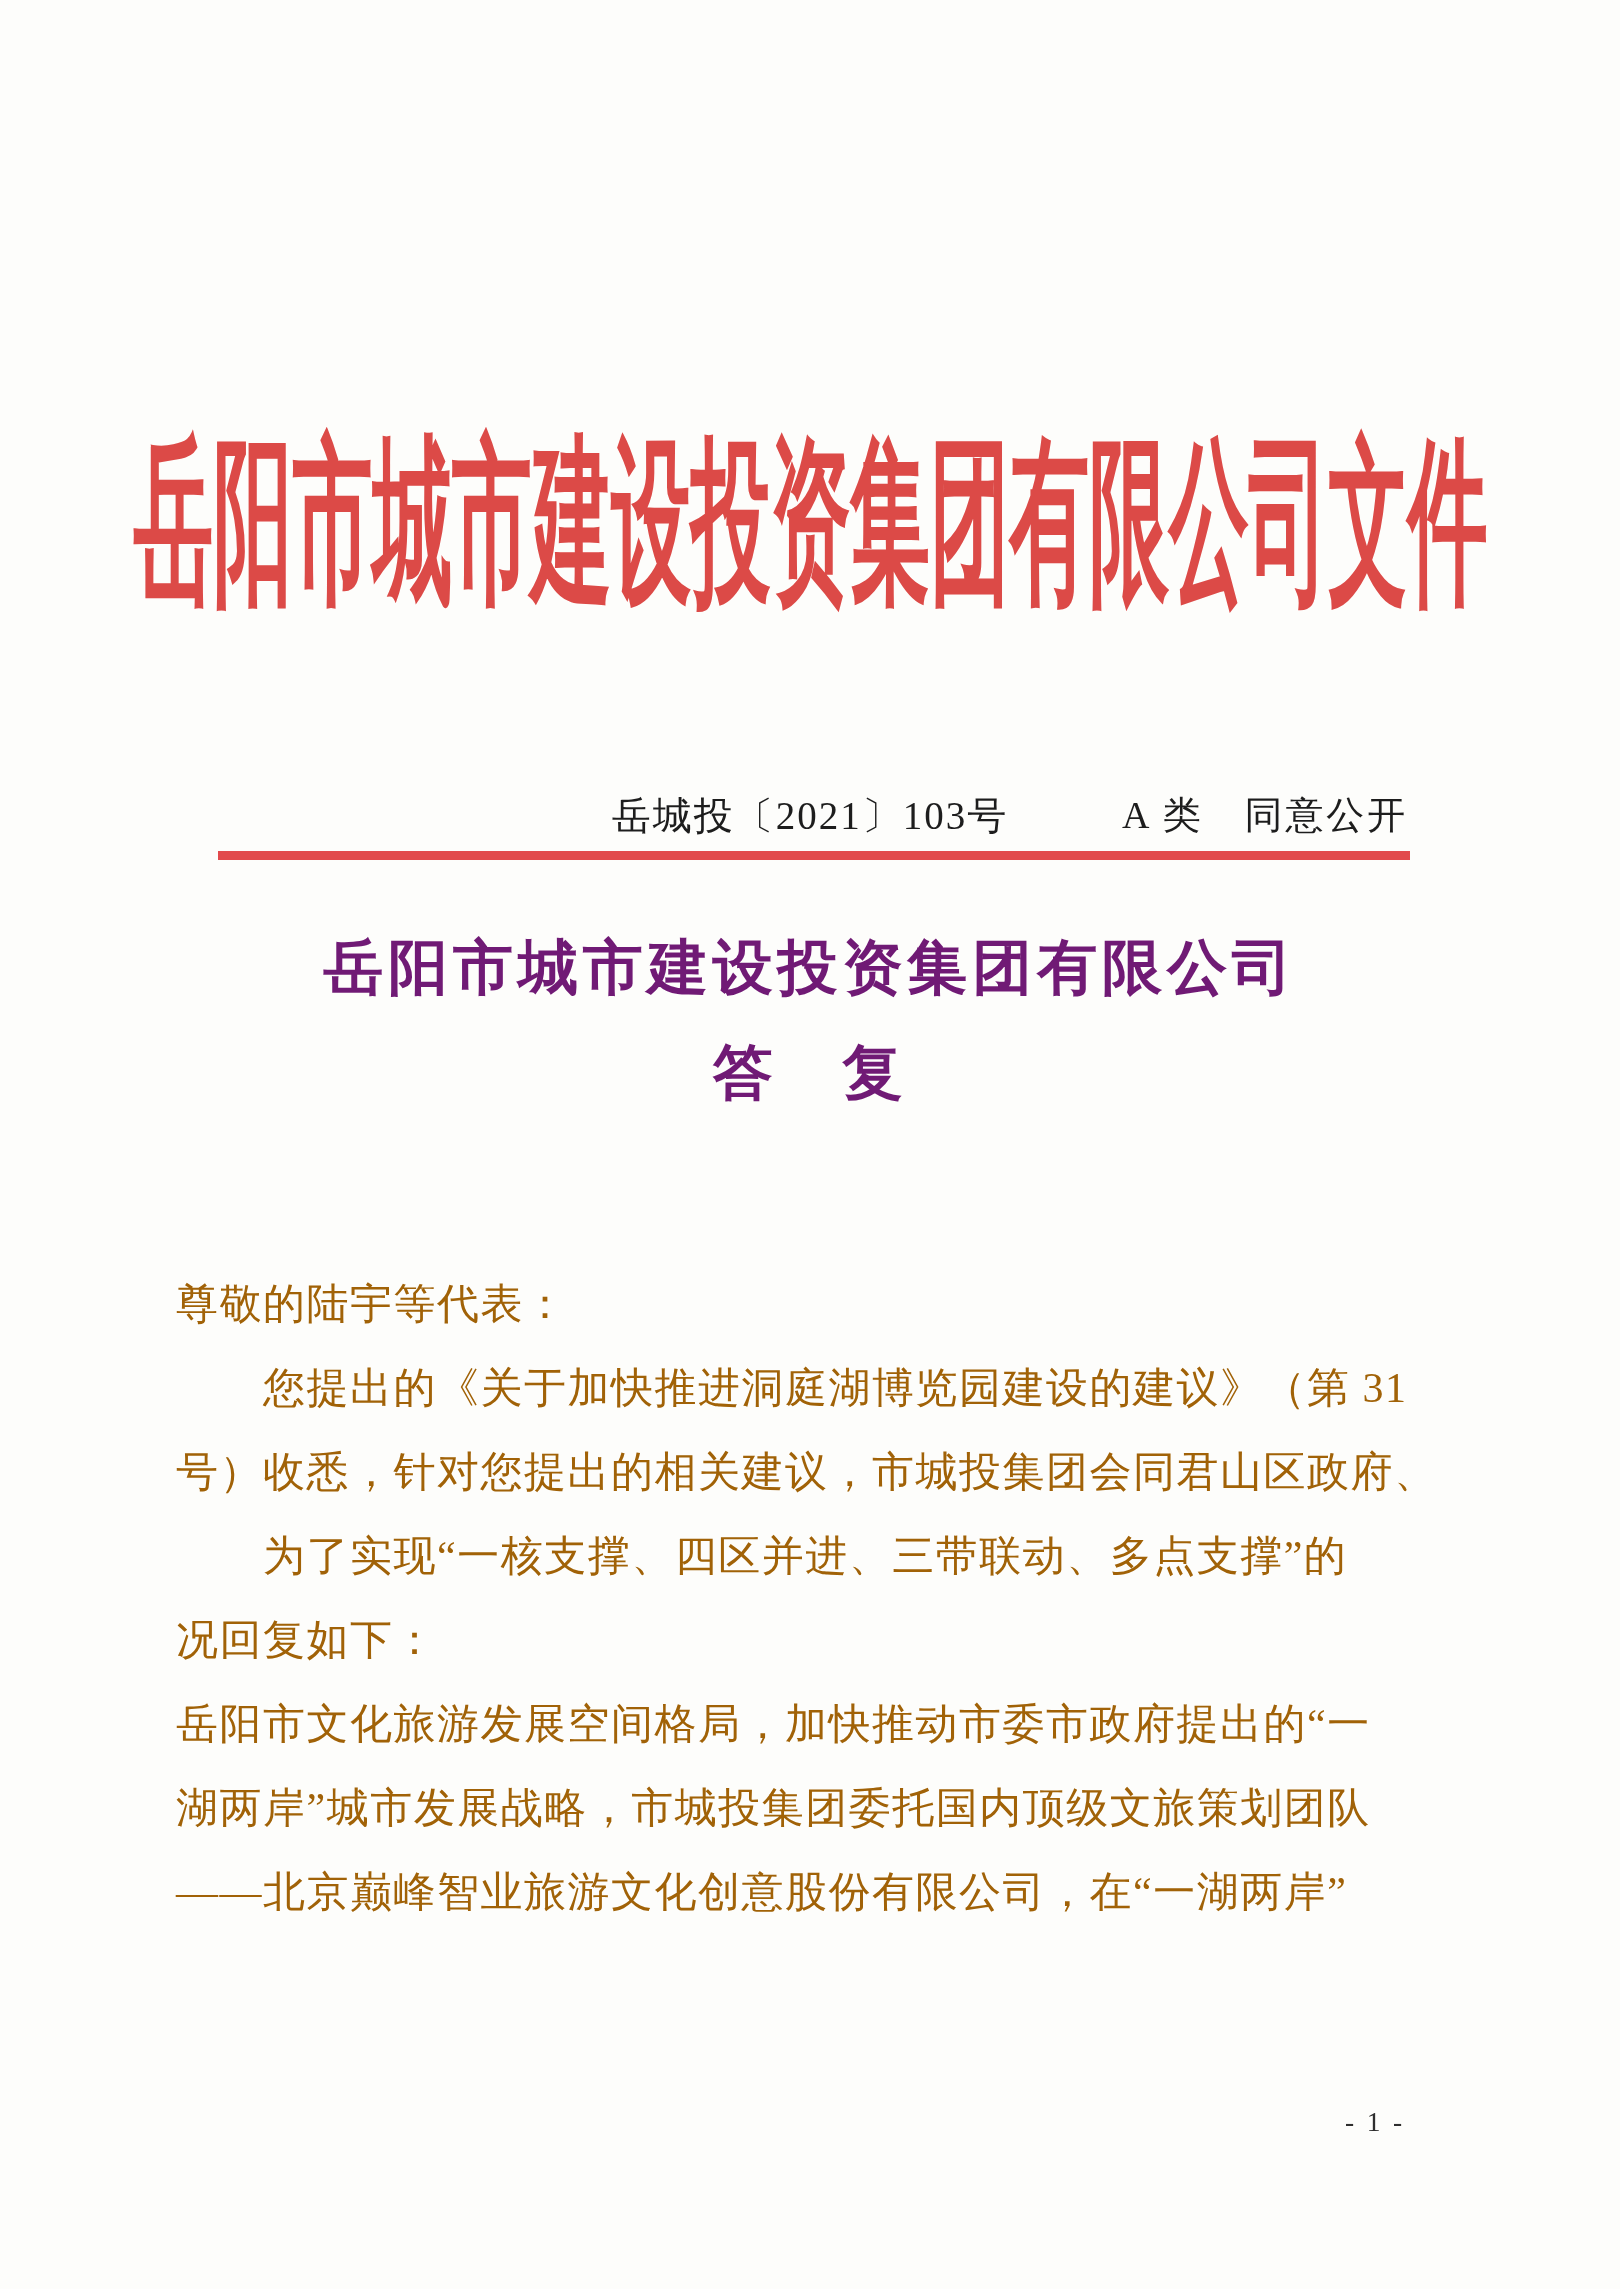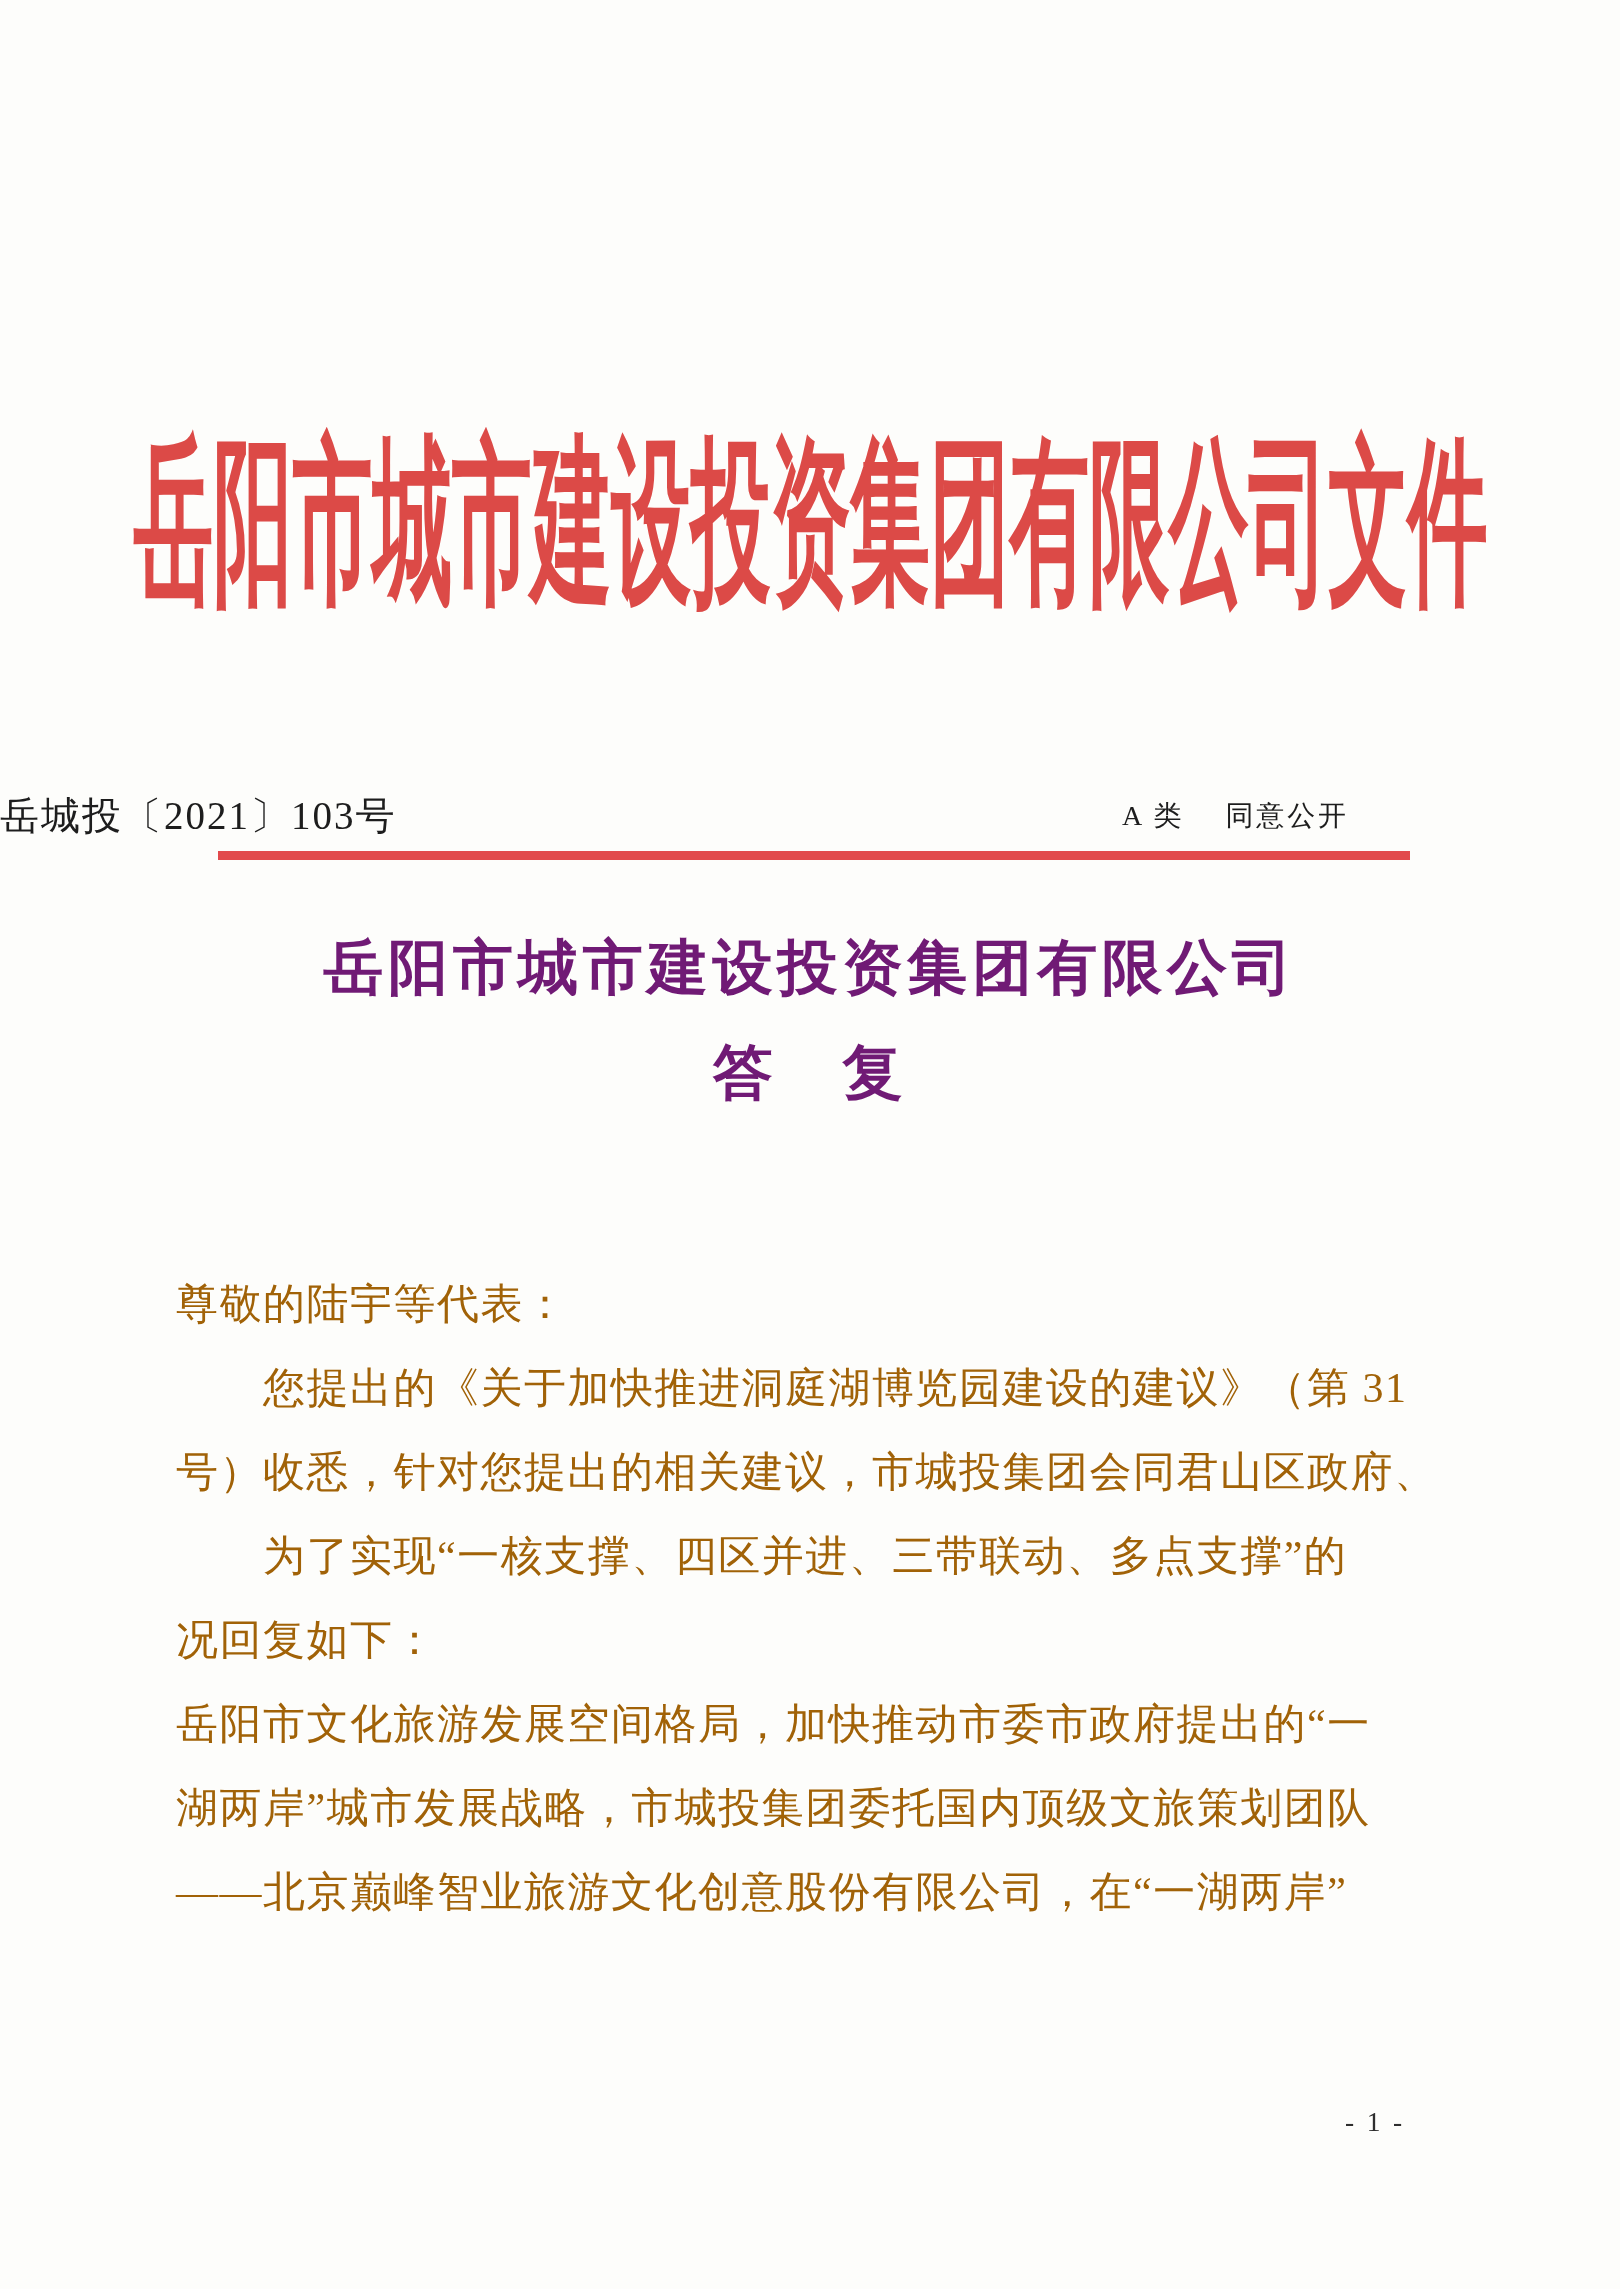--- a/index.html
+++ b/index.html
@@ -45,28 +45,29 @@
     width: 1620px;
     height: 51px;
     font-size: 39px;
     line-height: 51px;
     color: #1d1d1d;
   }
   .doc-number {
     position: absolute;
     left: 0;
     width: 1620px;
+    text-align: center;
     letter-spacing: 2px;
   }
   .class-group {
     position: absolute;
     left: 1122px;
     top: 0;
     white-space: nowrap;
-    font-size: 28px;
+    font-size: 38px;
     letter-spacing: 2.9px;
   }
   .class-group .disclosure { margin-left: 41px; }
   
   .red-divider {
     position: absolute;
     top: 851px;
     left: 218px;
     width: 1192px;
     height: 8.8px;

